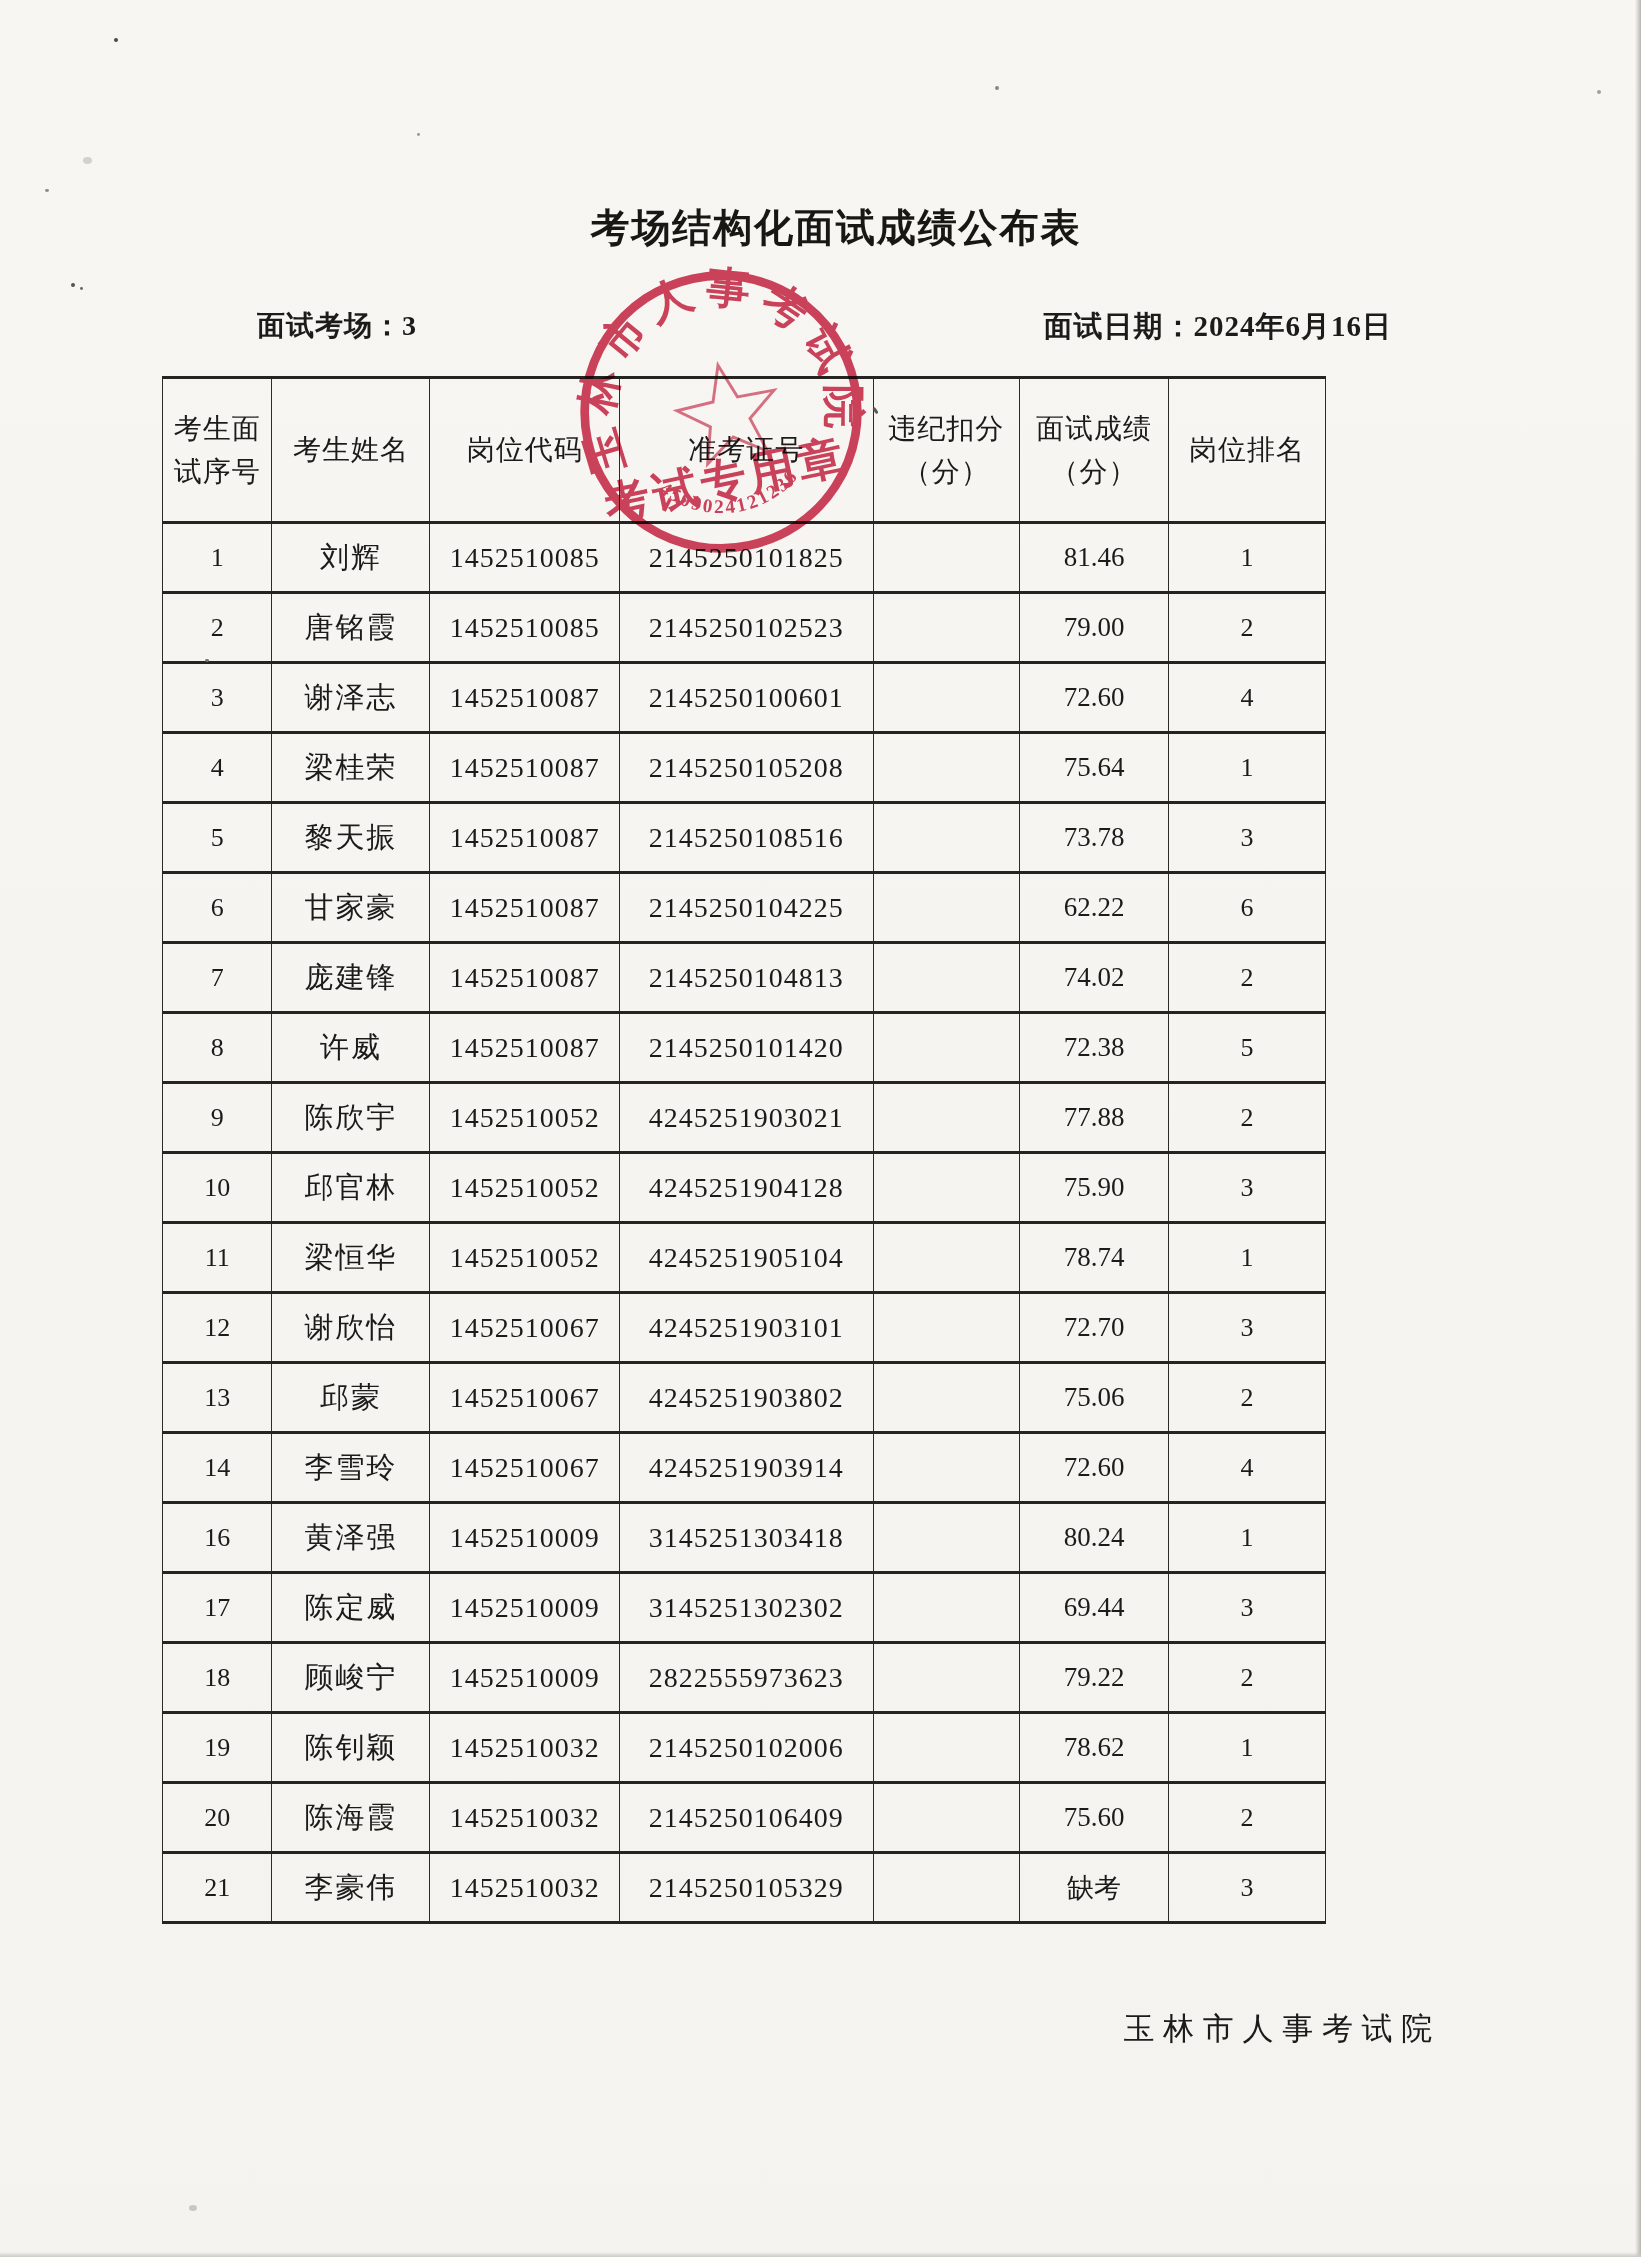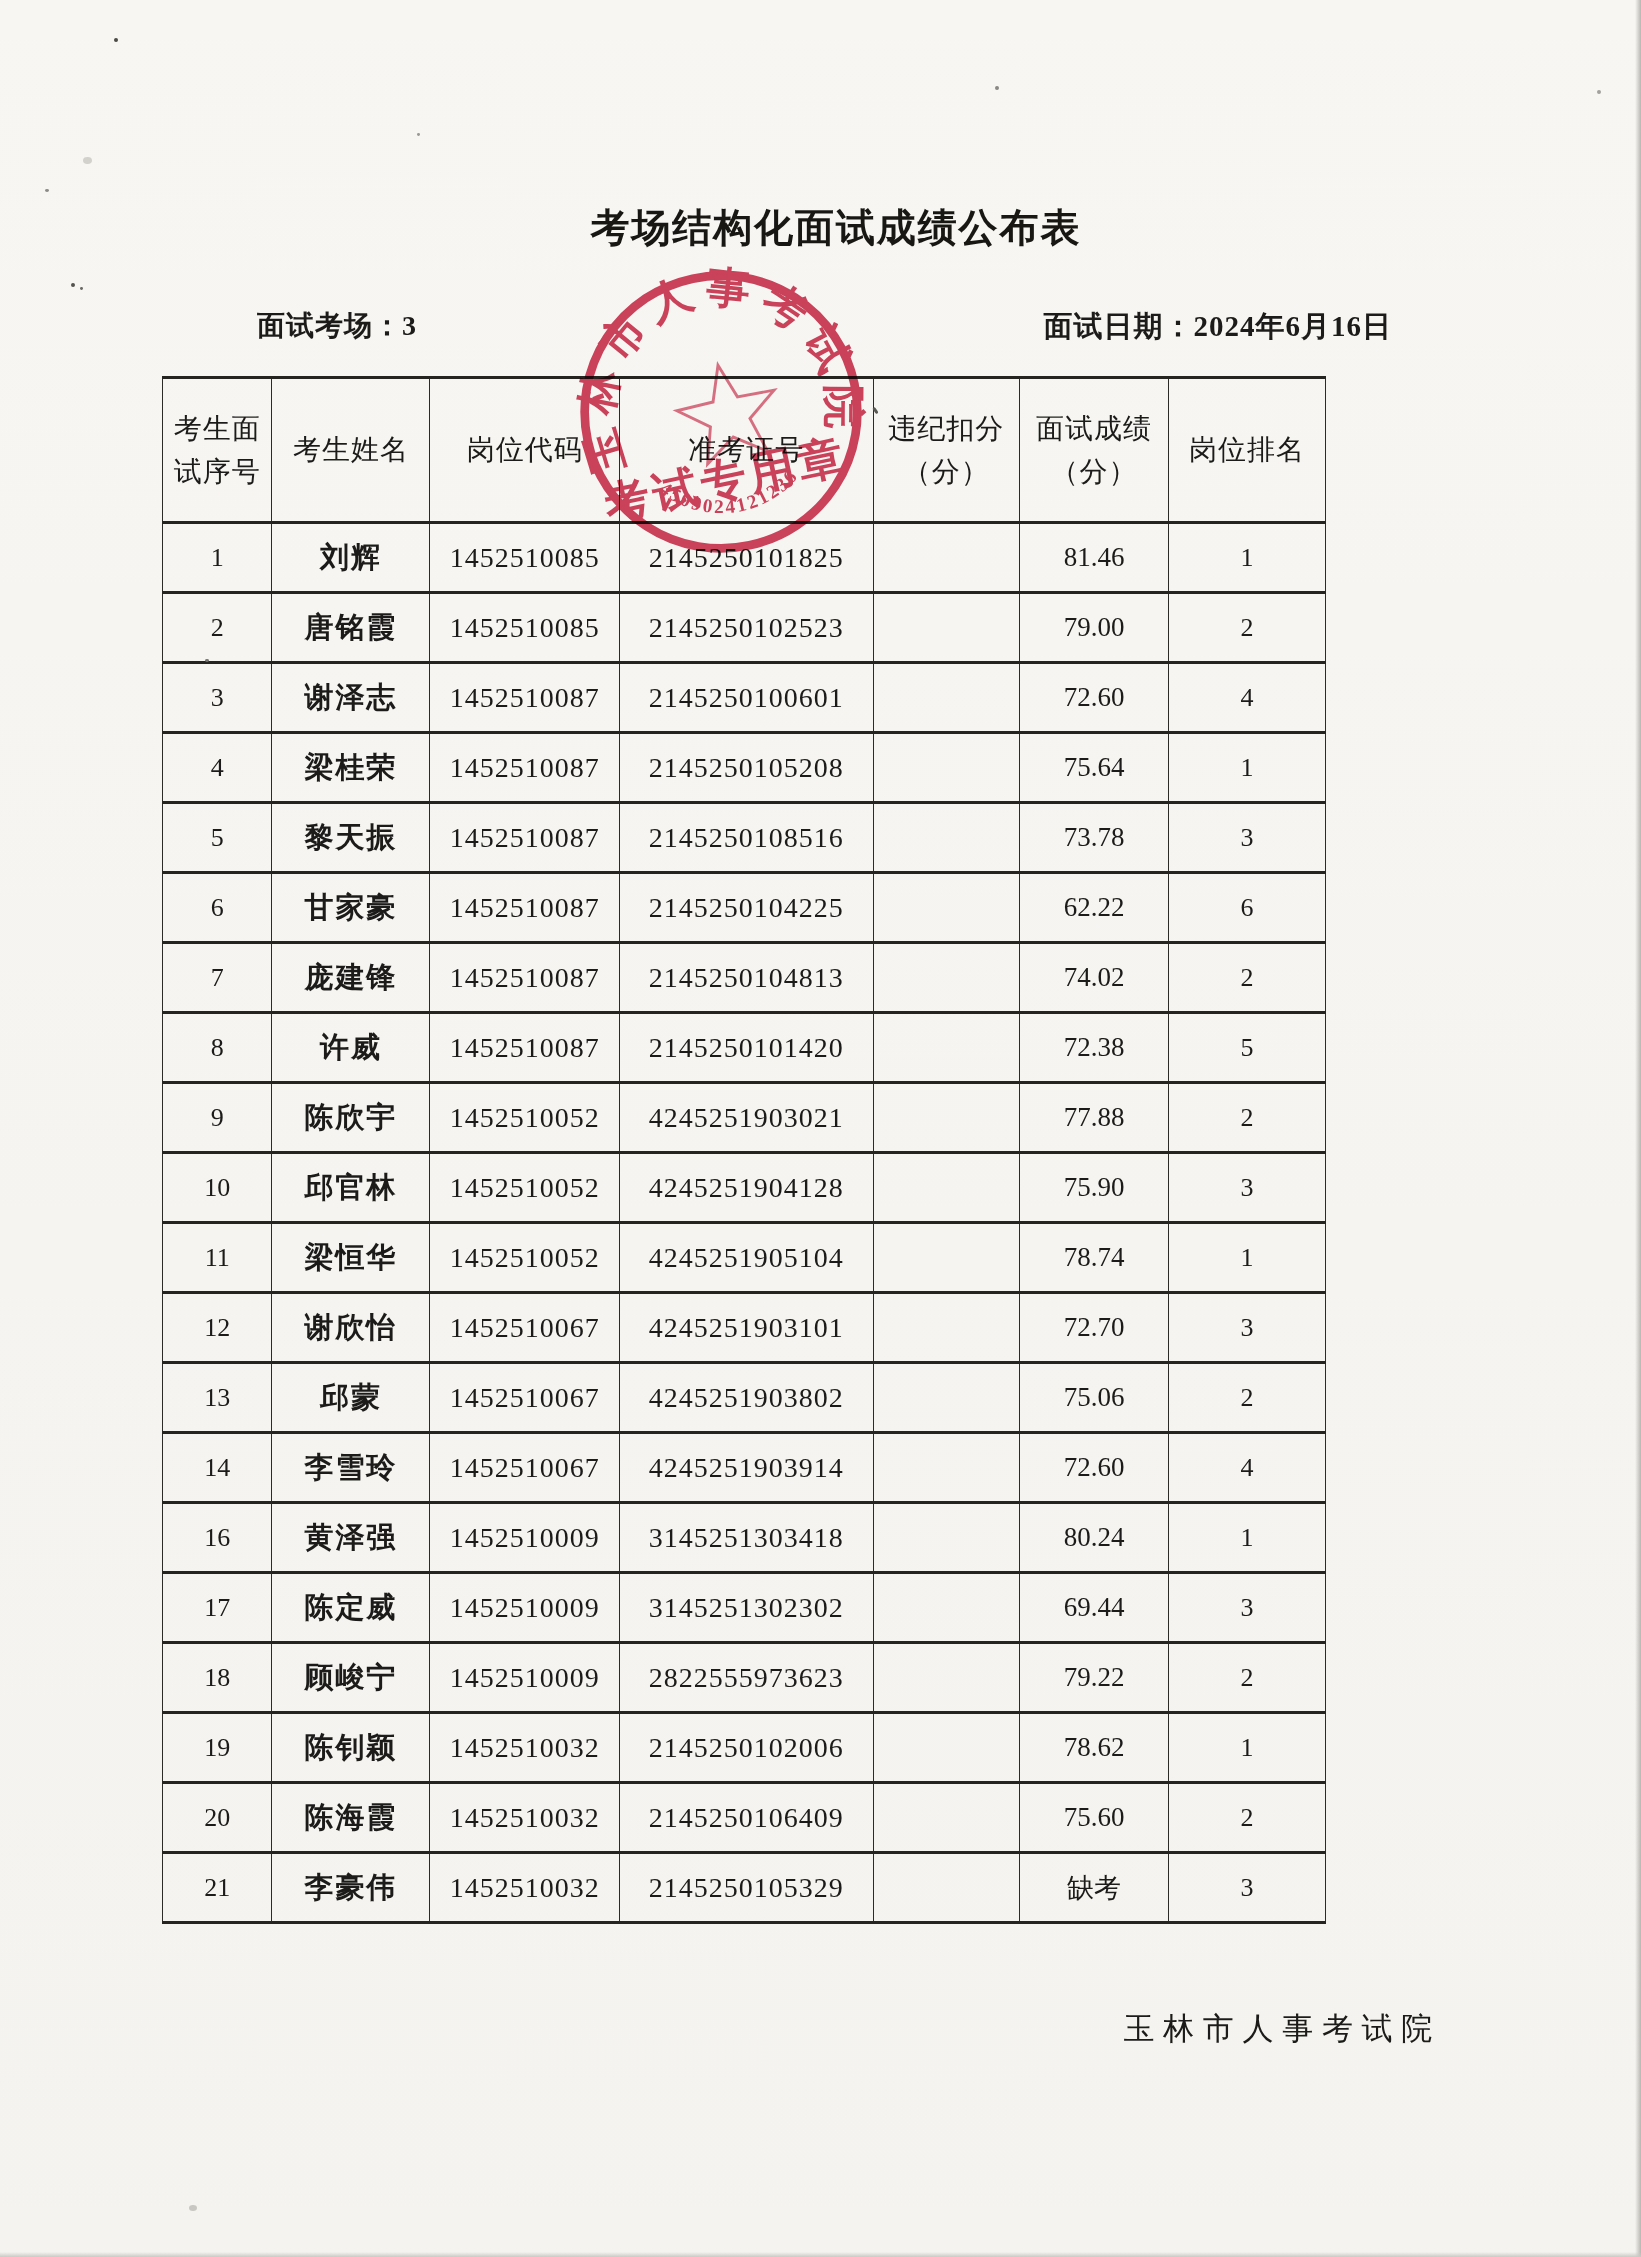--- a/index.html
+++ b/index.html
@@ -69,21 +69,21 @@
   }
   .score-table thead tr { height: 145px; }
   .score-table tbody tr { height: 70px; }
   .score-table th {
     font-size: 28px;
     line-height: 1.55;
     white-space: pre-line;
     letter-spacing: 1px;
   }
   .score-table td { font-size: 27px; }
-  .score-table td.c-name { font-size: 29px; letter-spacing: 1.9px; font-weight: bold; }
+  .score-table td.c-name { font-size: 29px; letter-spacing: 1.9px; }
   .score-table td.c-serial { font-size: 26px; }
   .score-table td.c-code, .score-table td.c-ticket { font-size: 28px; letter-spacing: 1px; }
   .score-table td.c-rank { font-size: 26px; }
   .doc-footer {
     position: absolute;
     right: 200px; top: 2008px;
     font-size: 31px;
     letter-spacing: 8.7px;
   }
   

